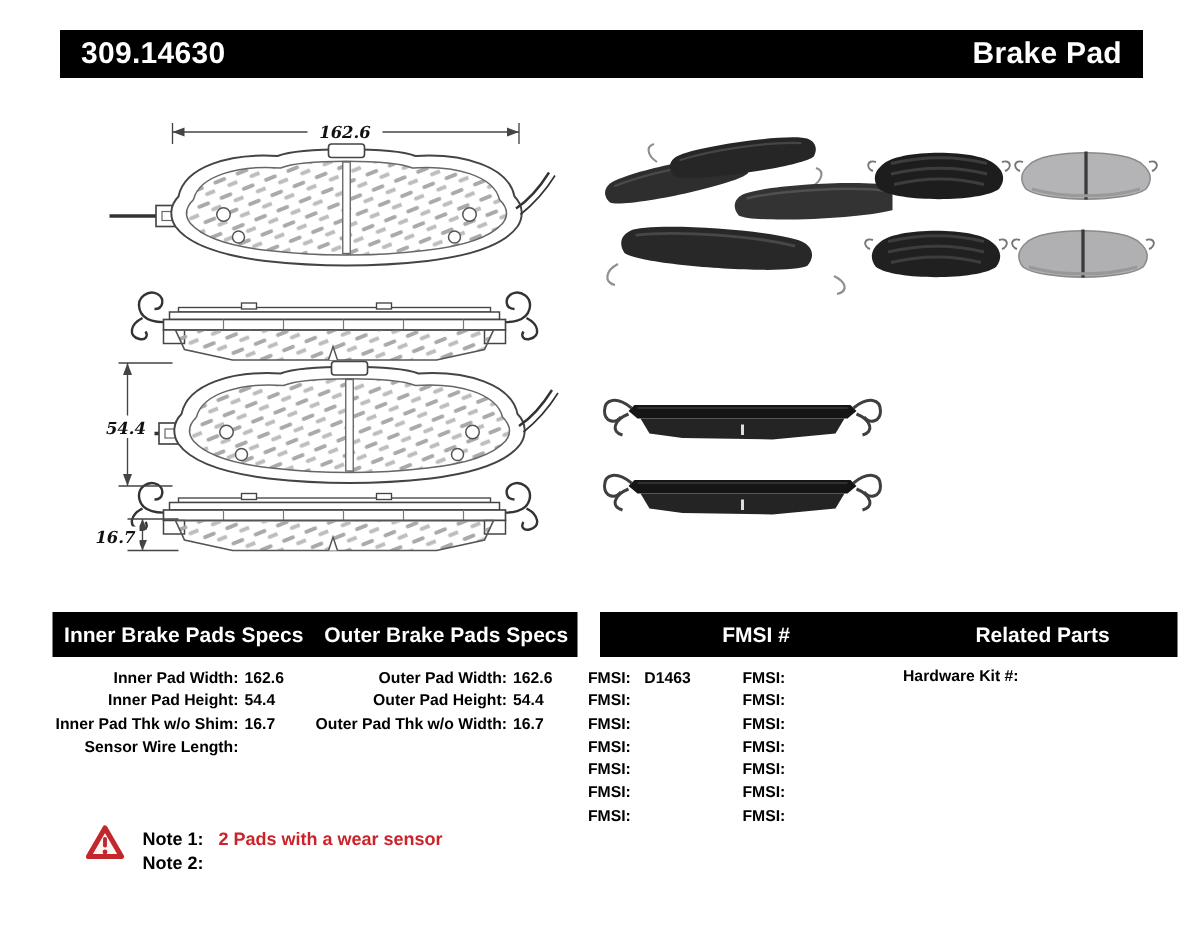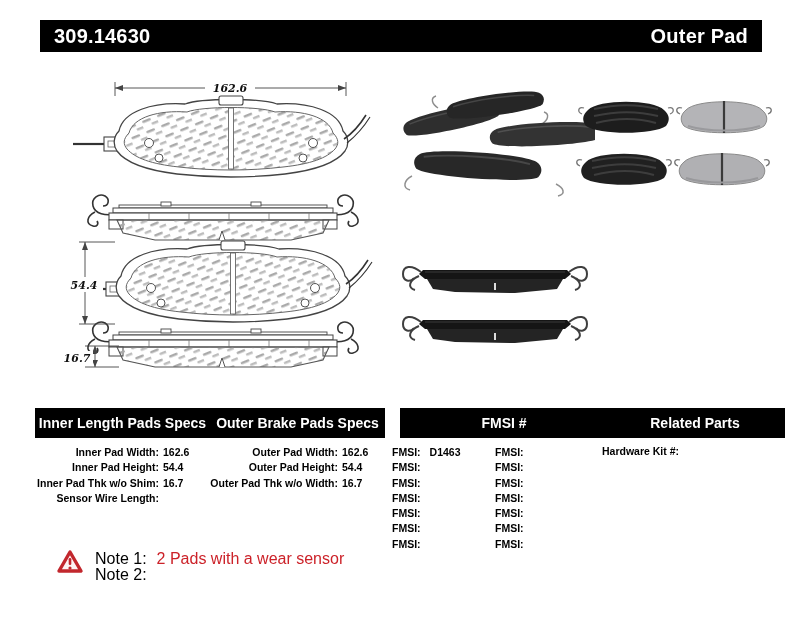--- a/index.html
+++ b/index.html
@@ -32,39 +32,39 @@
              font-weight:bold;line-height:15.3px;text-align:right;}
   .fmsi-row{display:flex;}
   .fmsi-cell{width:103px;display:flex;}
   .fmsi-cell .v{margin-left:9px;}
 
   .related{position:absolute;left:602px;top:445px;font-size:10.5px;font-weight:bold;display:flex;}
   .related .v{margin-left:5px;}
 
   
   .warn-svg{position:absolute;left:56px;top:549px;}
-  .note-lines{position:absolute;left:95px;top:551px;font-size:16px;font-weight:normal;line-height:16px;}
+  .note-lines{position:absolute;left:95px;top:551px;font-size:12px;font-weight:bold;line-height:16px;}
   .note-line{display:flex;}
   .note-red{color:#cc2229;margin-left:10px;}
 
   
   .draw-svg{position:absolute;left:55px;top:62px;}
   .photoA{position:absolute;left:390px;top:88px;}
   .photoB{position:absolute;left:576px;top:90px;}
   .photoC{position:absolute;left:395px;top:250px;}
   .dimtext{font-family:"DejaVu Serif",serif;font-style:italic;font-weight:bold;font-size:11px;fill:#111;}
 </style>
 </head>
 <body>
 
 <div class="page">
 
   <div class="topbar">
     <span>309.14630</span>
-    <span>Outer Pad</span>
+    <span>Brake Pad</span>
   </div>
 
   <svg class="draw-svg" width="330" height="330" viewBox="0 0 330 330">
     <defs>
       <pattern id="hatch" width="16" height="11" patternUnits="userSpaceOnUse" patternTransform="rotate(-22)">
         <rect x="1" y="2" width="9" height="2.6" rx="1.3" fill="#aaaaaa"></rect>
         <rect x="9" y="7" width="9" height="2.6" rx="1.3" fill="#bdbdbd"></rect>
       </pattern>
 
       <g id="padFront">
@@ -214,21 +214,21 @@
         <path d="M 32,21 L 168,21 L 162,31 L 120,35 L 60,34 L 38,31 Z" fill="#242424"></path>
         <rect x="99" y="25" width="2" height="7" fill="#ddd"></rect>
         <path d="M 30,14 L 170,14" stroke="#3a3a3a" stroke-width="1"></path>
       </g>
     </defs>
     <use href="#sideAsm" transform="translate(0,8)"></use>
     <use href="#sideAsm" transform="translate(0,58)"></use>
   </svg>
 
   <div id="bar-pads" class="colbar">
-    <span>Inner Length Pads Specs</span>
+    <span>Inner Brake Pads Specs</span>
     <span>Outer Brake Pads Specs</span>
   </div>
   <div id="bar-fmsi" class="colbar">
     <span>FMSI #</span>
   </div>
   <div id="bar-related" class="colbar">
     <span>Related Parts</span>
   </div>
 
   <div id="inner-col" class="spec-col">

